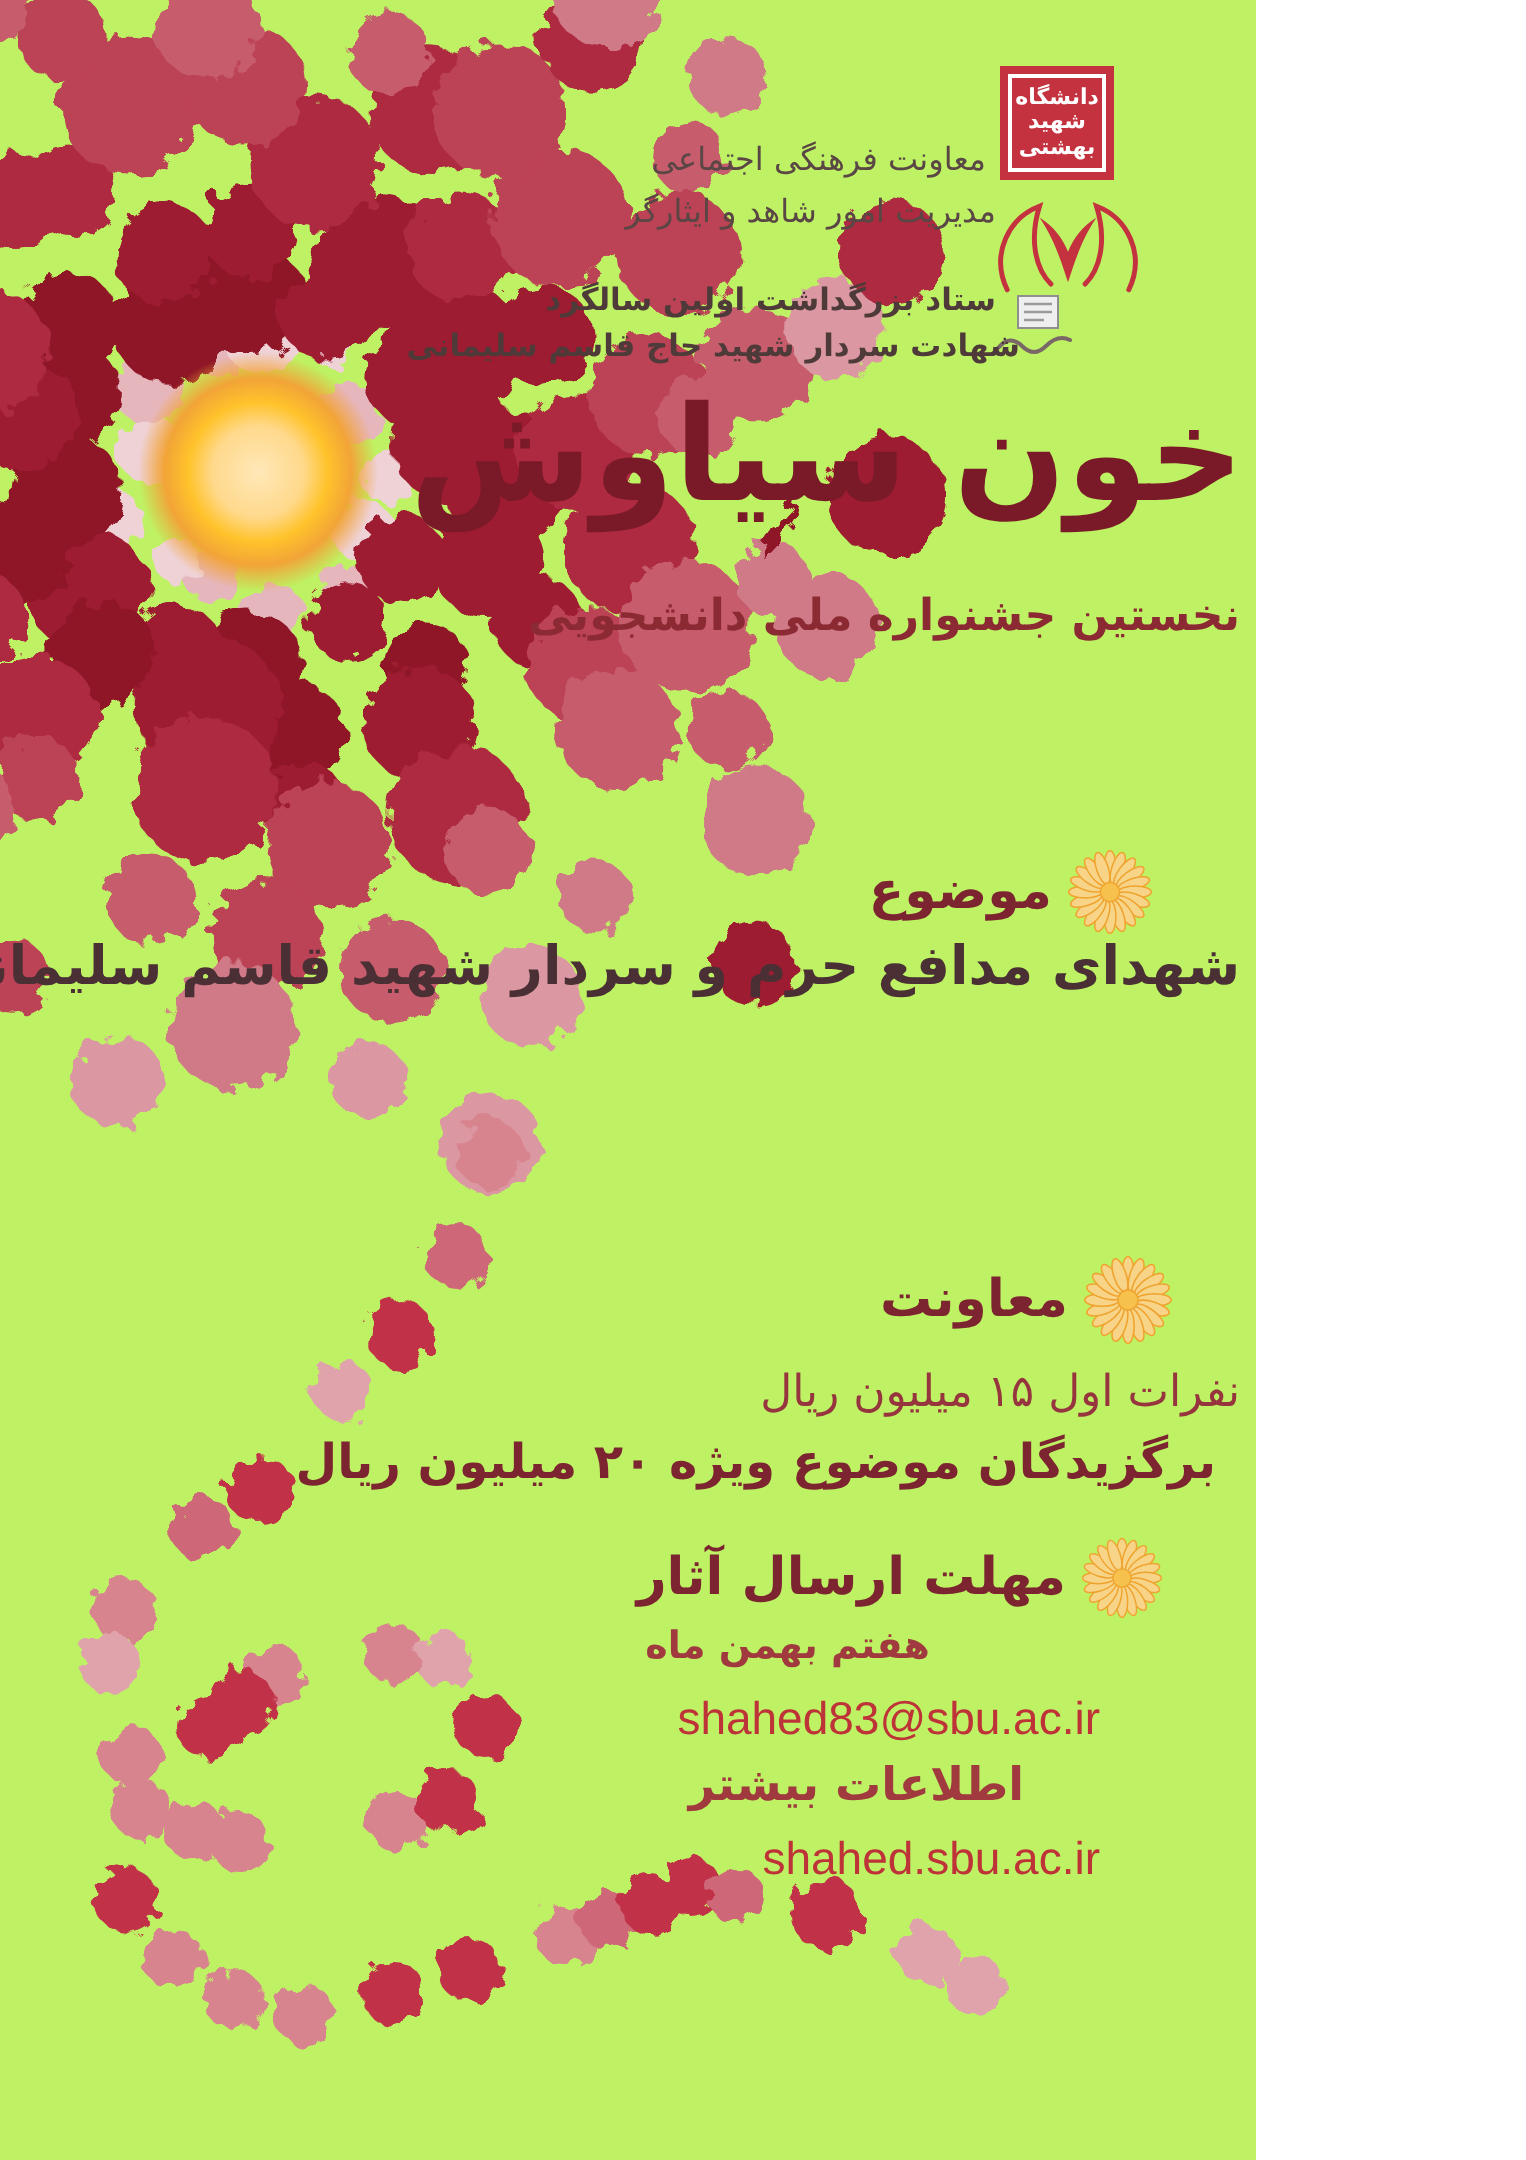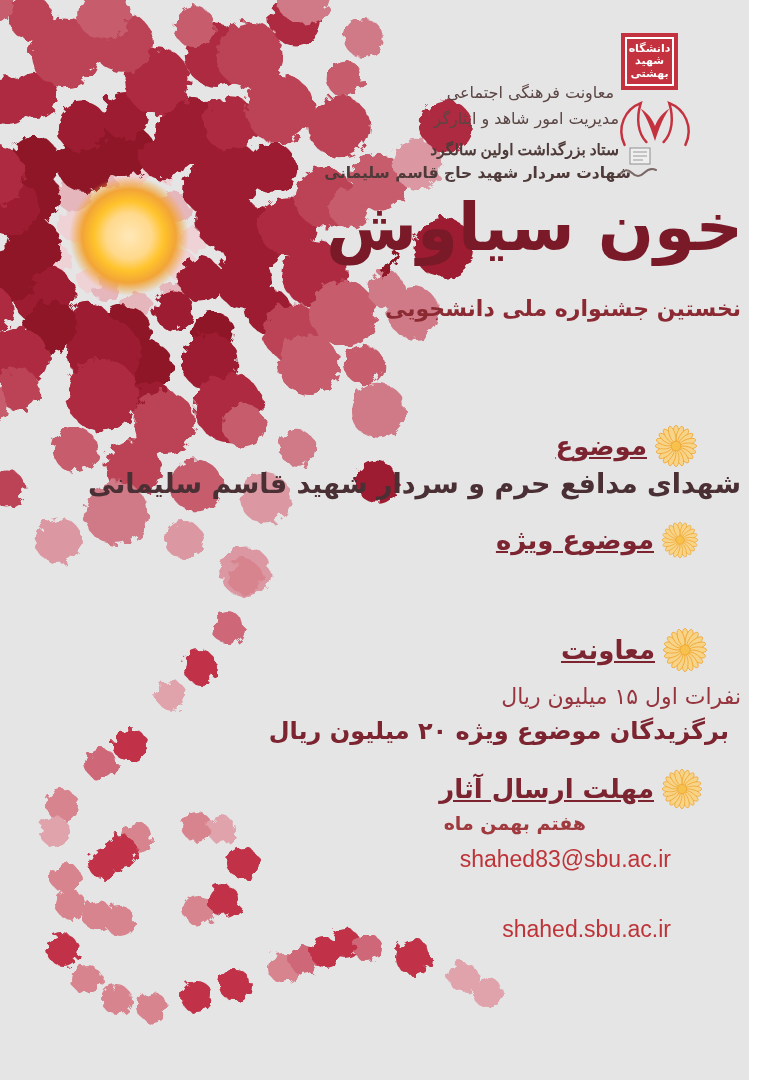--- a/index.html
+++ b/index.html
@@ -1,44 +1,44 @@
 <!DOCTYPE html>
 <html lang="fa"><head>
 <meta charset="utf-8">
 <style>
   html,body{margin:0;padding:0;background:#fff;}
-  .page{position:relative;width:749px;height:1080px;background:#e5e5e5;overflow:hidden;
+  .page{position:relative;width:628px;height:1080px;background:#bef264;overflow:hidden;
         font-family:"DejaVu Sans",sans-serif;}
   #artwork{position:absolute;left:0;top:0;width:763px;height:1080px;}
 
   .fa{direction:rtl;unicode-bidi:embed;font-family:"DejaVu Sans",sans-serif;white-space:nowrap;}
   .abs{position:absolute;}
 
   
   .stamp{right:71px;top:33px;width:57px;height:57px;background:#C5323F;box-sizing:border-box;padding:4px;}
   .stamp-inner{width:100%;height:100%;border:2px solid #fff;box-sizing:border-box;display:flex;
                flex-direction:column;align-items:center;justify-content:center;color:#fff;
                font-size:11px;line-height:1.15;font-weight:bold;}
   .tulip{right:56px;top:100px;}
   .emblem{right:85px;top:147px;}
-  .dept{color:#5A4644;font-size:16px;margin-top:13px;}
+  .dept{color:#5A4644;font-size:16px;}
   .dept1{right:135px;top:70px;}
   .dept2{right:130px;top:96px;}
   .committee{color:#4E3B39;font-size:15.5px;font-weight:bold;}
-  .committee1{right:130px;top:141px;font-family:Liberation Serif, serif;}
+  .committee1{right:130px;top:141px;}
   .committee2{right:118px;top:164px;}
 
   
   .main-title{right:6px;top:178px;font-size:66px;font-weight:bold;color:#7A1A28;line-height:1.5;}
   .subtitle{right:8px;top:296px;font-size:22px;font-weight:bold;color:#8C2A33;}
   .category{right:100px;top:327px;font-size:36px;font-weight:bold;color:#7A1A28;}
 
   
   .sec-row{display:flex;align-items:center;gap:7px;}
-  .sec-heading{font-size:26px;font-weight:bold;color:#7C2430;text-decoration:underline;}
+  .sec-heading{font-size:26px;font-weight:bold;color:#7C2430;}
   .flower{flex:0 0 auto;}
 
   .row-topic{right:51px;top:424px;}
   .row-special{right:50px;top:521px;}
   .row-prizes{right:41px;top:627px;}
   .row-deadline{right:46px;top:768px;}
 
   .body-text{font-size:27px;font-weight:bold;color:#4A3034;}
   .topic-body{right:8px;top:468px;}
   .special-body{right:116px;top:578px;}
@@ -297,41 +297,36 @@
   <div class="abs fa subtitle">نخستین جشنواره ملی دانشجویی</div>
 
   <div class="abs sec-row row-topic">
     <span class="fa sec-heading">موضوع</span>
     <svg class="flower" width="44" height="44" viewBox="-23 -23 46 46">
         <use href="#flowerSym"></use>
       </svg>
   </div>
   <div class="abs fa body-text topic-body">شهدای مدافع حرم و سردار شهید قاسم سلیمانی</div>
 
-  <div class="abs sec-row row-special">
-    <span class="fa sec-heading">موضوع ویژه</span>
-    <svg class="flower" width="38" height="38" viewBox="-23 -23 46 46">
-        <use href="#flowerSym"></use>
-      </svg>
-  </div>
 
   <div class="abs sec-row row-prizes">
     <span class="fa sec-heading">معاونت</span>
     <svg class="flower" width="46" height="46" viewBox="-23 -23 46 46">
         <use href="#flowerSym"></use>
       </svg>
   </div>
   <div class="abs fa prize-line1">
     <span>نفرات اول ۱۵ میلیون ریال</span>
   </div>
   <div class="abs fa prize-line2">برگزیدگان موضوع ویژه ۲۰ میلیون ریال</div>
 
   <div class="abs sec-row row-deadline">
     <span class="fa sec-heading">مهلت ارسال آثار</span>
     <svg class="flower" width="42" height="42" viewBox="-23 -23 46 46">
         <use href="#flowerSym"></use>
       </svg>
   </div>
   <div class="abs fa date-line">هفتم بهمن ماه</div>
   <div class="abs latin email">shahed83@sbu.ac.ir</div>
+  <div class="abs fa info-line">اطلاعات بیشتر</div>
   <div class="abs latin site">shahed.sbu.ac.ir</div>
 
 </div>
 
 </body></html>

